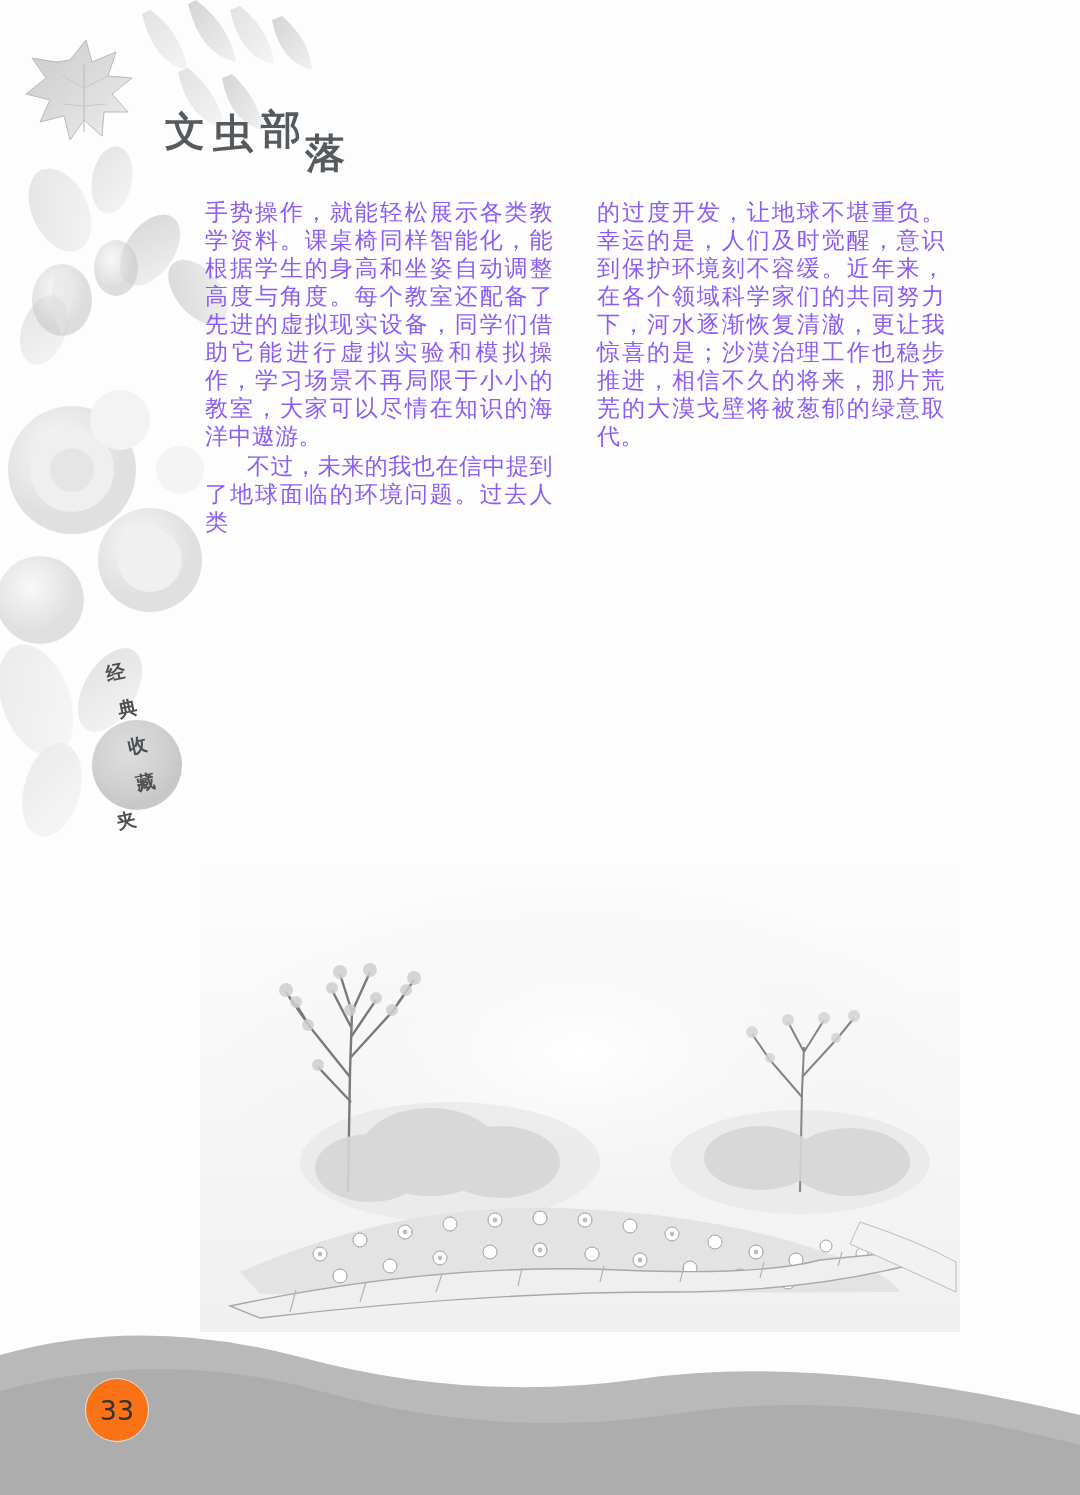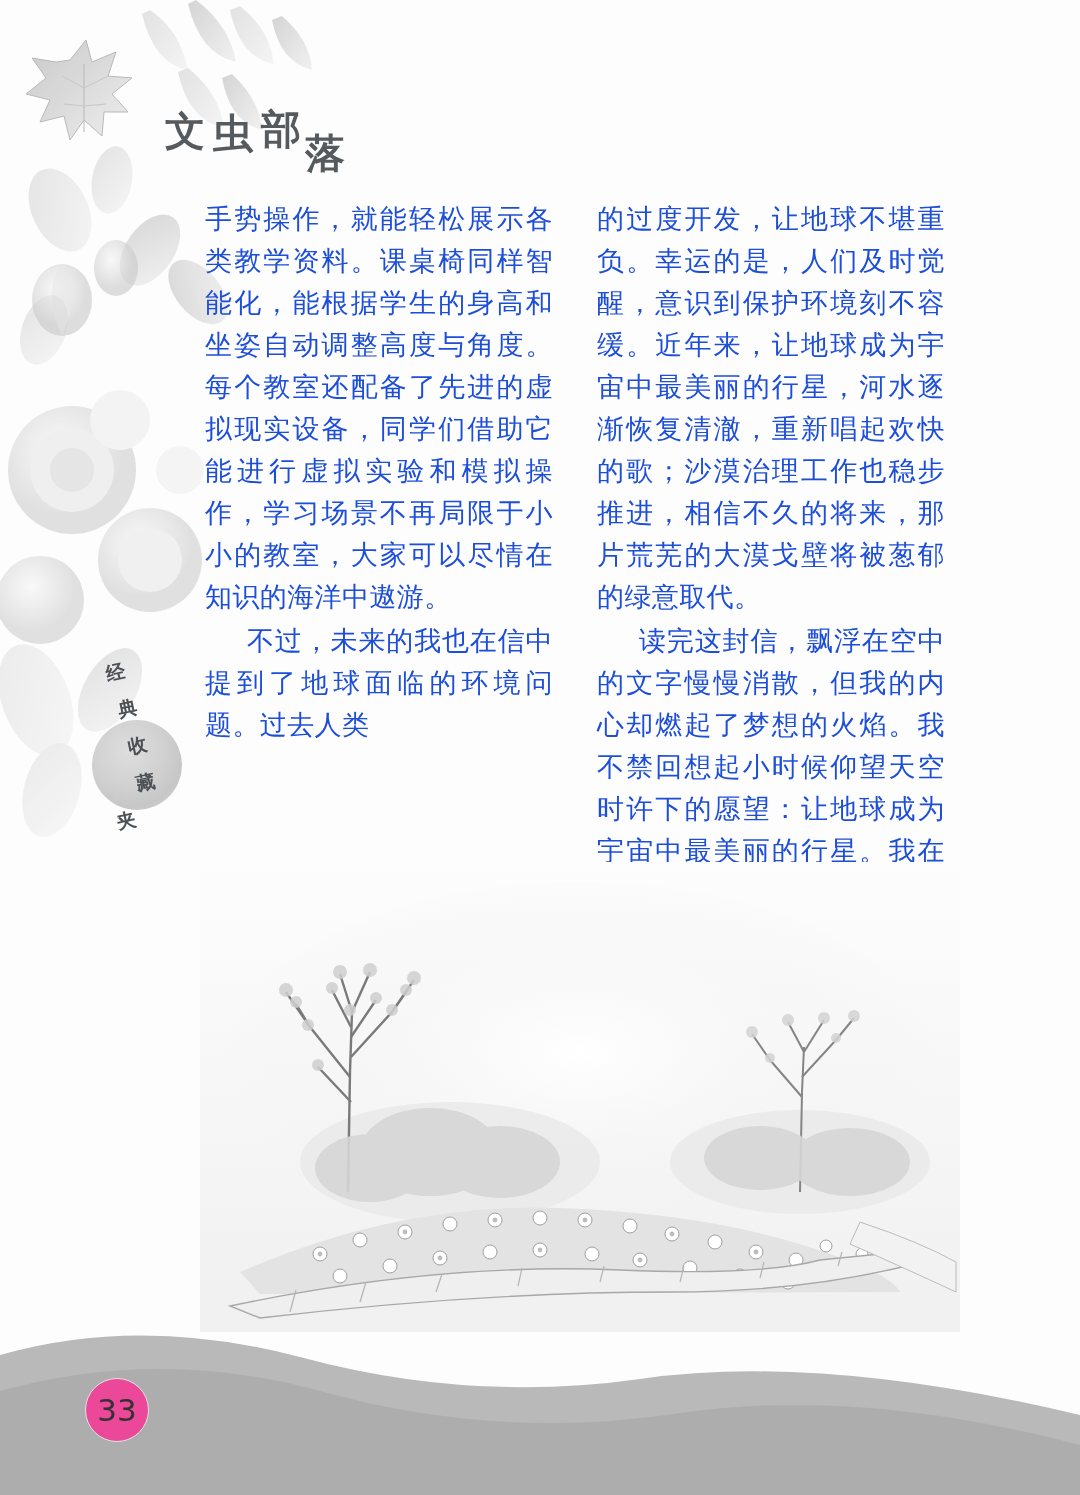--- a/index.html
+++ b/index.html
@@ -93,23 +93,23 @@
     width: 740px;
     display: flex;
     gap: 44px;
   }
   .col {
     width: 348px;
   }
   .col p {
     margin: 0 0 2px 0;
     font-family: "DejaVu Serif", serif;
-    font-size: 27px;
-    line-height: 42px;
-    color: #1d4ed8;
+    font-size: 23px;
+    line-height: 28px;
+    color: #8b5cf6;
     text-align: justify;
     text-justify: inter-ideograph;
     letter-spacing: .4px;
   }
   .col p.indent {
     text-indent: 42px;
   }
 
   
   .illus {
@@ -121,27 +121,27 @@
   }
 
   
   .page-number {
     position: absolute;
     left: 85px;
     top: 1378px;
     width: 62px;
     height: 62px;
     border-radius: 50%;
-    background: #ec4899;
+    background: #f97316;
     border: 1px solid #e2e2e2;
     display: flex;
     align-items: center;
     justify-content: center;
     font-family: "DejaVu Sans", sans-serif;
-    font-size: 31px;
+    font-size: 27px;
     color: #333;
   }
 </style>
 </head>
 <body>
 
 <div class="page">
 
   <svg class="deco-corner" viewBox="0 0 330 900" xmlns="http://www.w3.org/2000/svg">
     <defs>
@@ -221,22 +221,21 @@
     <span class="s4">藏</span>
     <span class="s5">夹</span>
   </div>
 
   <div class="columns">
     <div class="col">
       <p>手势操作，就能轻松展示各类教学资料。课桌椅同样智能化，能根据学生的身高和坐姿自动调整高度与角度。每个教室还配备了先进的虚拟现实设备，同学们借助它能进行虚拟实验和模拟操作，学习场景不再局限于小小的教室，大家可以尽情在知识的海洋中遨游。</p>
       <p class="indent">不过，未来的我也在信中提到了地球面临的环境问题。过去人类</p>
     </div>
     <div class="col">
-      <p>的过度开发，让地球不堪重负。幸运的是，人们及时觉醒，意识到保护环境刻不容缓。近年来，让地球成为宇宙中最美丽的行星，河水逐渐恢复清澈，重新唱起欢快的歌；沙漠治理工作也稳步推进，相信不久的将来，那片荒芜的大漠戈壁将被葱郁的绿意取代。</p>
-      <p class="indent">读完这封信，飘浮在空中的文字慢慢消散，但我的内心却燃起了梦想的火焰。我不禁回想起小时候仰望天空时许下的愿望：让地球成为宇宙中最美丽的行星。我在心中暗暗发誓：未来的我，请你放心，我一定会努力成为更好的自己！为实现梦想不断奋进，让我们深爱的地球在宇宙星空中闪耀出更加璀璨的光芒！</p>
+      <p>的过度开发，让地球不堪重负。幸运的是，人们及时觉醒，意识到保护环境刻不容缓。近年来，在各个领域科学家们的共同努力下，河水逐渐恢复清澈，更让我惊喜的是；沙漠治理工作也稳步推进，相信不久的将来，那片荒芜的大漠戈壁将被葱郁的绿意取代。</p>
     </div>
   </div>
 
   <svg class="illus" viewBox="0 0 760 470" xmlns="http://www.w3.org/2000/svg">
     <defs>
       <linearGradient id="sky" x1="0" y1="0" x2="0" y2="1">
         <stop offset="0%" stop-color="#fdfdfd"></stop>
         <stop offset="100%" stop-color="#f0f0f0"></stop>
       </linearGradient>
       <linearGradient id="ground" x1="0" y1="0" x2="0" y2="1">

